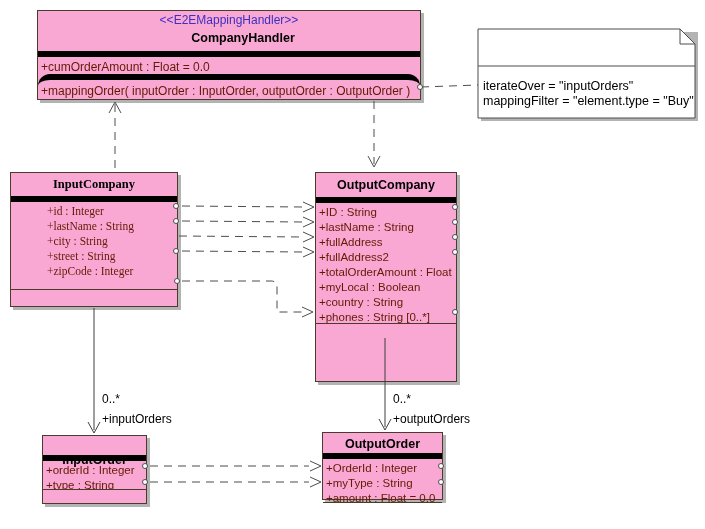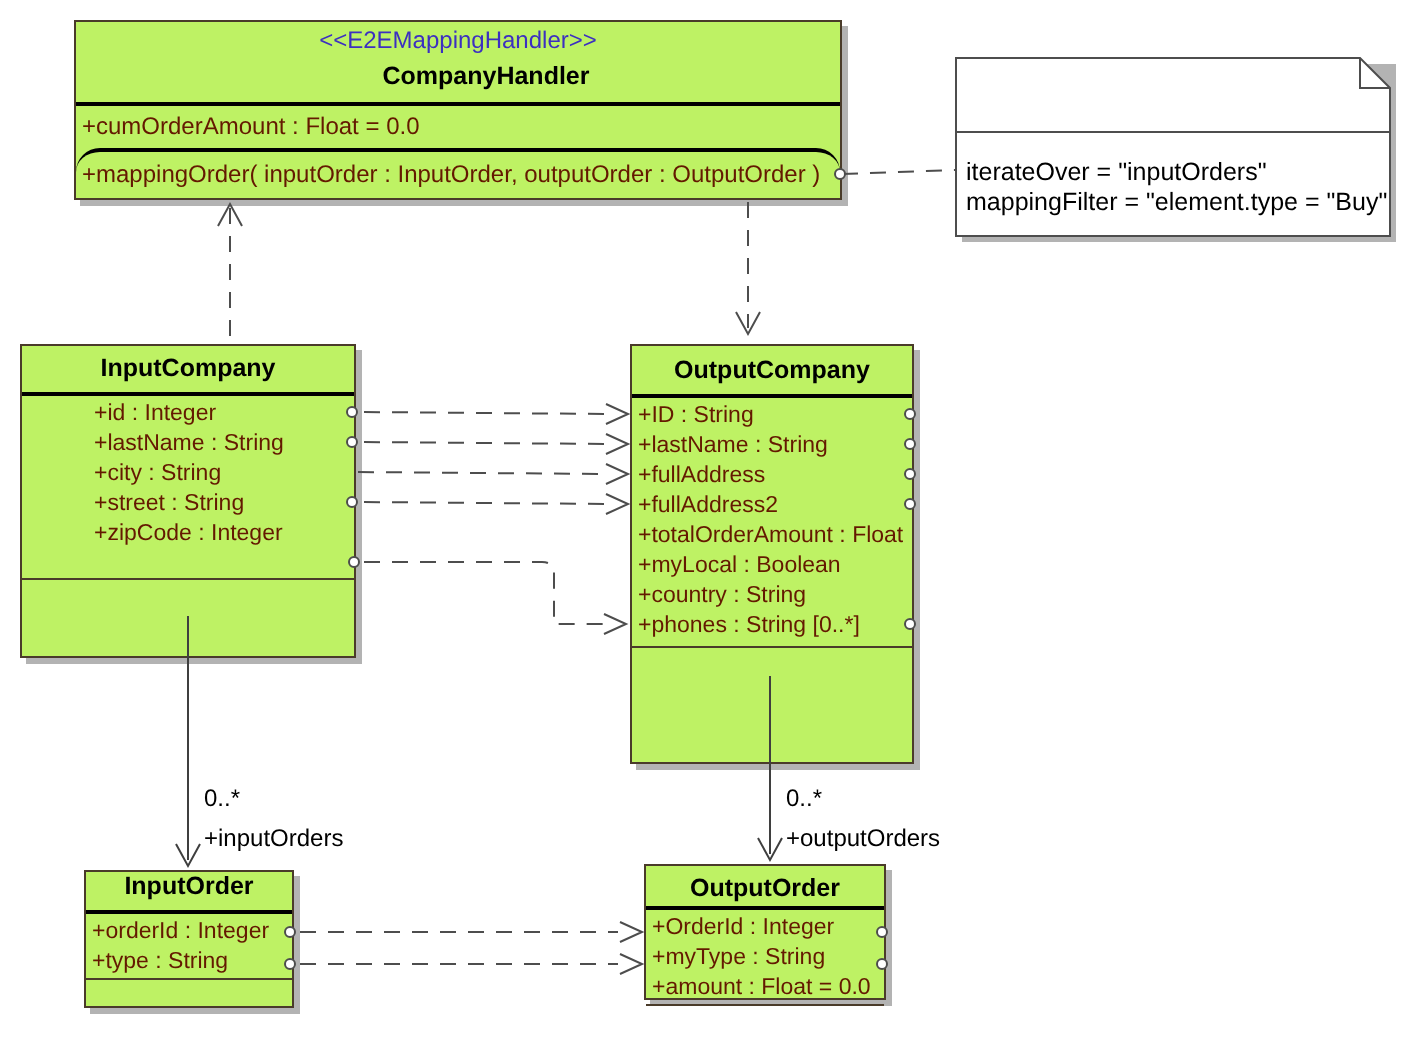--- a/index.html
+++ b/index.html
@@ -2,27 +2,27 @@
 <html><head>
 <meta charset="utf-8">
 <style>
   html,body{margin:0;padding:0;background:#fff;}
   #canvas{
     position:relative;width:705px;height:529px;background:#ffffff;
     font-family:"Liberation Sans",sans-serif;overflow:hidden;
     border-bottom:1px solid #c6c6c6;
   }
   .uml-class{
-    position:absolute;background:#bef264;border:1px solid #4a3b2a;
+    position:absolute;background:#f9a8d4;border:1px solid #4a3b2a;
     box-shadow:3px 3px 0 #b3b3b3;box-sizing:border-box;
   }
   .cls-header{text-align:center;box-sizing:border-box;padding-top:2px;}
   .class-stereotype{color:#3c2fc1;font-size:12px;line-height:14px;white-space:nowrap;}
   .class-name{color:#000;font-weight:bold;font-size:12.5px;line-height:15px;white-space:nowrap;}
-  .compartment{border-top:2px solid #000000;box-sizing:border-box;padding:2px 2px 0 3px;overflow:hidden;}
+  .compartment{border-top:6px solid #000000;box-sizing:border-box;padding:2px 2px 0 3px;overflow:hidden;}
   .attr-row{font-size:11.5px;color:#641900;line-height:15px;white-space:nowrap;}
   .op-row{font-size:12px;color:#641900;line-height:15px;white-space:nowrap;}
   .empty-compartment{border-top:1px solid #4a3b2a;box-sizing:border-box;}
   #edge-layer{position:absolute;left:0;top:0;z-index:5;pointer-events:none;}
   .edge-label{position:absolute;z-index:6;color:#000;font-size:12px;white-space:nowrap;}
   .note-text{position:absolute;z-index:6;color:#000;white-space:nowrap;}
   .note-stereo{font-size:10.5px;font-weight:bold;text-align:center;}
   .note-line{font-size:12.5px;}
 </style>
 </head>
@@ -36,21 +36,21 @@
       <div class="class-name" style="padding-top:4px;padding-left:28px;">CompanyHandler</div>
     </div>
     <div class="compartment" style="height:23px;padding-top:3px;">
       <div class="op-row">+cumOrderAmount : Float = 0.0</div>
     </div>
     <div class="compartment" style="height:25px;padding-top:4px;border-radius:12px;">
       <div class="op-row">+mappingOrder( inputOrder : InputOrder, outputOrder : OutputOrder )</div>
     </div>
   </div>
 
-  <div class="uml-class" style="left:10px;top:172px;width:168px;height:157px;">
+  <div class="uml-class" style="left:10px;top:172px;width:168px;height:135px;font-family:Liberation Serif, serif;">
     <div class="cls-header" style="height:23px;padding-top:4px;">
       <div class="class-name">InputCompany</div>
     </div>
     <div class="compartment" style="height:93px;padding-left:36px;">
       <div class="attr-row">+id : Integer</div>
       <div class="attr-row">+lastName : String</div>
       <div class="attr-row">+city : String</div>
       <div class="attr-row">+street : String</div>
       <div class="attr-row">+zipCode : Integer</div>
     </div>
@@ -68,21 +68,21 @@
       <div class="attr-row">+fullAddress2</div>
       <div class="attr-row">+totalOrderAmount : Float</div>
       <div class="attr-row">+myLocal : Boolean</div>
       <div class="attr-row">+country : String</div>
       <div class="attr-row">+phones : String [0..*]</div>
     </div>
     <div class="empty-compartment" style="height:14px;"></div>
   </div>
 
   <div class="uml-class" style="left:42px;top:435px;width:105px;height:69px;">
-    <div class="cls-header" style="height:19px;padding-top:0;text-align:center;">
+    <div class="cls-header" style="height:19px;padding-top:17px;text-align:center;">
       <div class="class-name">InputOrder</div>
     </div>
     <div class="compartment" style="height:34px;">
       <div class="attr-row">+orderId : Integer</div>
       <div class="attr-row">+type : String</div>
     </div>
     <div class="empty-compartment" style="height:12px;"></div>
   </div>
 
   <div class="uml-class" style="left:322px;top:432px;width:121px;height:68px;">

